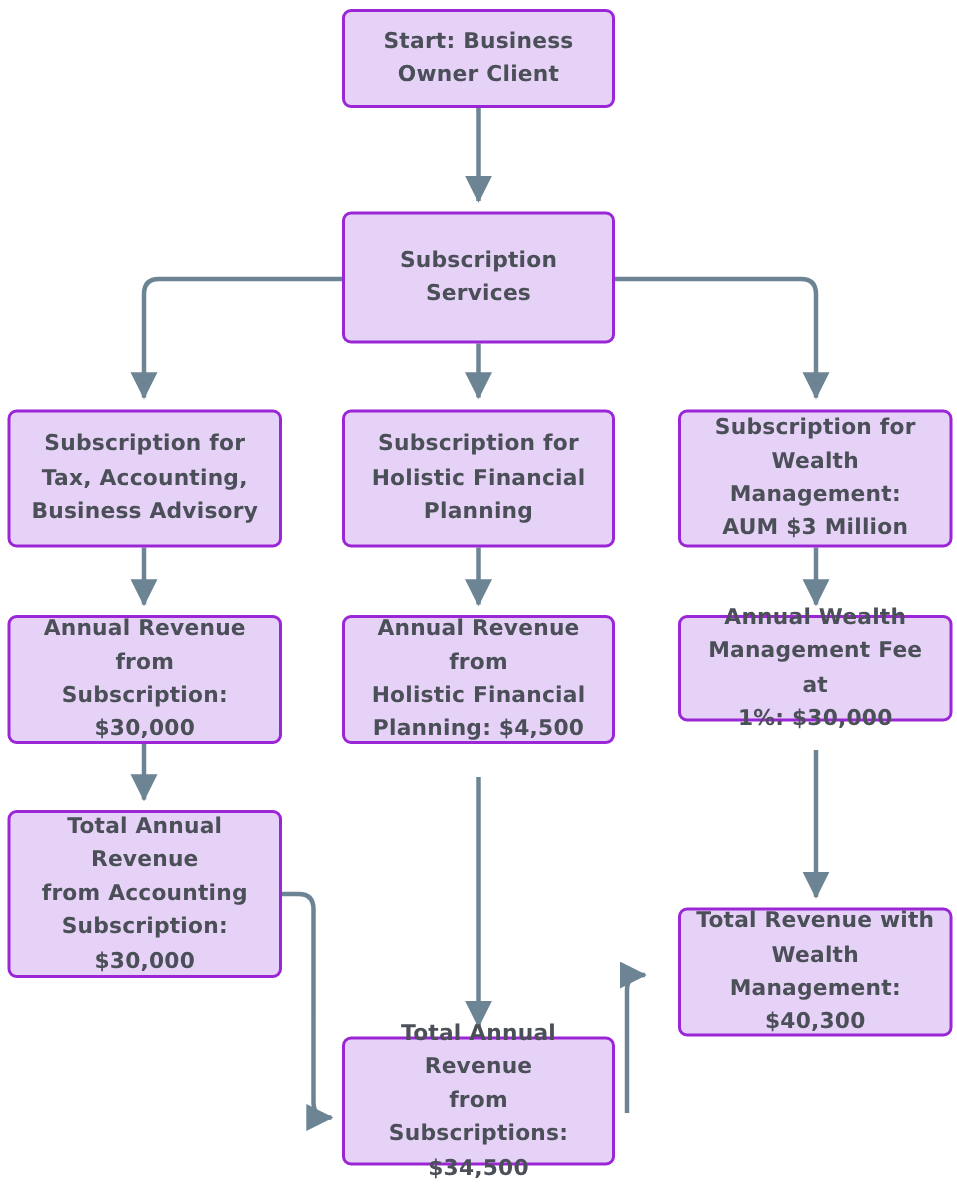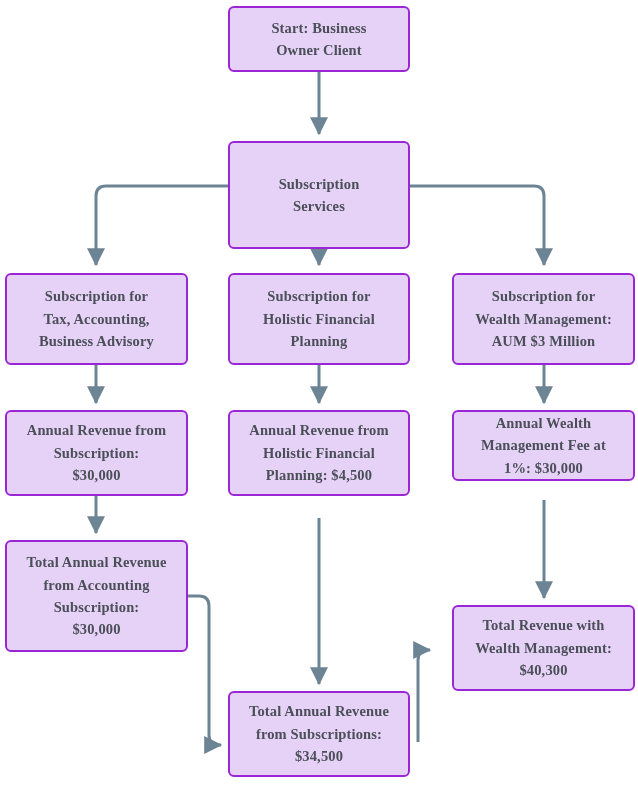--- a/index.html
+++ b/index.html
@@ -37,21 +37,20 @@
     justify-content: center;
     text-align: center;
     color: #4a4f58;
     font-size: 14.5px;
     font-weight: 700;
     line-height: 1.55;
     letter-spacing: 0.01em;
     padding: 4px 8px;
     white-space: pre-line;
     z-index: 2;
-    font-family: Liberation Serif, serif;
   }
 </style>
 </head>
 <body>
 
 <div id="canvas">
 
   <svg id="edges" viewBox="0 0 638 799" xmlns="http://www.w3.org/2000/svg">
     <defs>
       <marker id="arrowhead" markerWidth="8" markerHeight="8" refX="5.6" refY="3" orient="auto" markerUnits="strokeWidth">
@@ -70,21 +69,21 @@
         <path d="M 319 518 L 319 684" fill="none" stroke="#6d8494" stroke-width="3" stroke-linecap="butt" marker-end="url(#arrowhead)"></path>
         <path d="M 544 500 L 544 598" fill="none" stroke="#6d8494" stroke-width="3" stroke-linecap="butt" marker-end="url(#arrowhead)"></path>
         <path d="M 188 596 L 199 596 Q 209 596 209 606 L 209 735 Q 209 745 219 745 L 221 745" fill="none" stroke="#6d8494" stroke-width="3" stroke-linecap="butt" marker-end="url(#arrowhead)"></path>
         <path d="M 418 742 L 418 660 Q 418 650 428 650 L 430 650" fill="none" stroke="#6d8494" stroke-width="3" stroke-linecap="butt" marker-end="url(#arrowhead)"></path>
       </g>
   </svg>
 
   <div id="node-layer">
       <div class="node" style="left: 228px; top: 6px; width: 182px; height: 66px; background: rgb(231, 210, 247); border-color: rgb(155, 38, 214); color: rgb(74, 79, 88);">Start: Business
 Owner Client</div>
-      <div class="node" style="left: 228px; top: 141px; width: 182px; height: 108px; background: rgb(231, 210, 247); border-color: rgb(155, 38, 214); color: rgb(74, 79, 88);">Subscription
+      <div class="node" style="left: 228px; top: 141px; width: 182px; height: 88px; background: rgb(231, 210, 247); border-color: rgb(155, 38, 214); color: rgb(74, 79, 88);">Subscription
 Services</div>
       <div class="node" style="left: 5px; top: 273px; width: 183px; height: 92px; background: rgb(231, 210, 247); border-color: rgb(155, 38, 214); color: rgb(74, 79, 88);">Subscription for
 Tax, Accounting,
 Business Advisory</div>
       <div class="node" style="left: 228px; top: 273px; width: 182px; height: 92px; background: rgb(231, 210, 247); border-color: rgb(155, 38, 214); color: rgb(74, 79, 88);">Subscription for
 Holistic Financial
 Planning</div>
       <div class="node" style="left: 452px; top: 273px; width: 183px; height: 92px; background: rgb(231, 210, 247); border-color: rgb(155, 38, 214); color: rgb(74, 79, 88);">Subscription for
 Wealth Management:
 AUM $3 Million</div>

